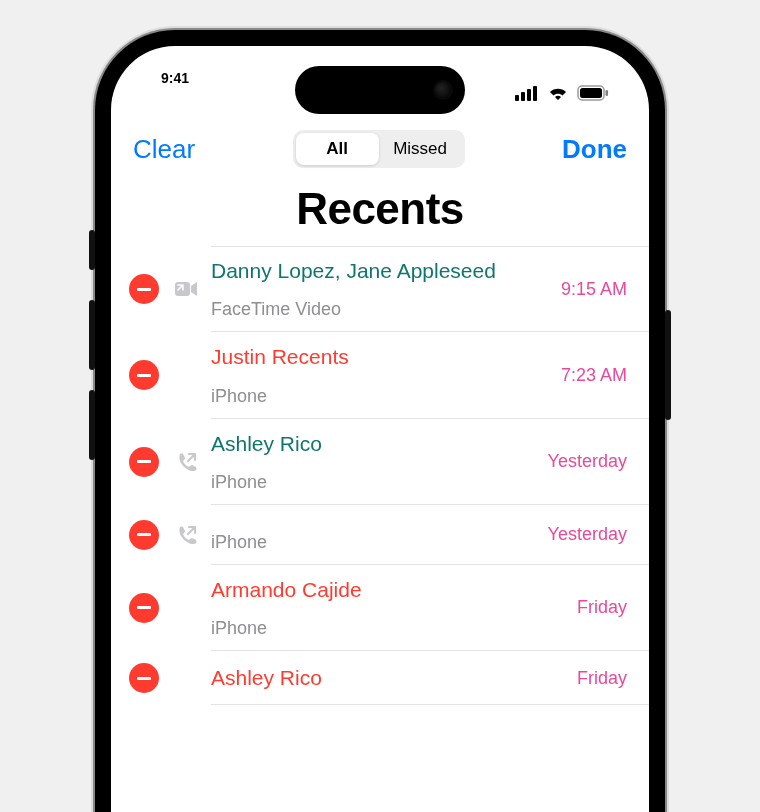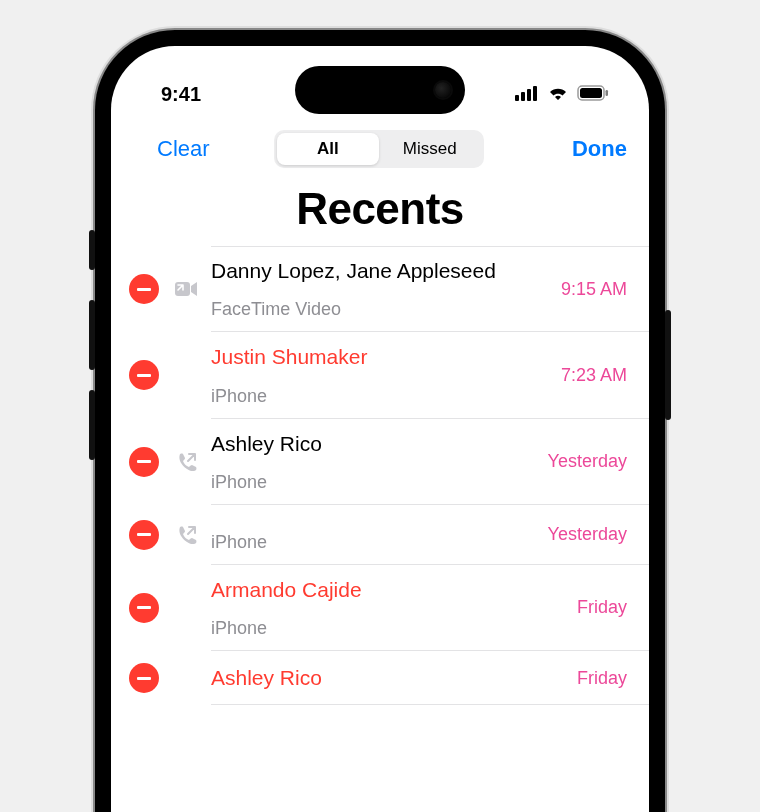--- a/index.html
+++ b/index.html
@@ -55,53 +55,51 @@
     padding-right: 14px;
   }
   .island .cam {
     width: 16px; height: 16px; border-radius: 50%;
     background: radial-gradient(circle at 40% 40%, #222, #000);
     box-shadow: 0 0 0 2px #0a0a0a;
   }
   .status-bar {
     display: flex;
     justify-content: space-between;
-    align-items: center;
     padding: 24px 40px 0 50px;
     height: 72px;
     font-weight: 600;
-    font-size: 20px;
+    font-size: 14px;
     gap: 48px;
   }
   .status-right {
     display: flex;
     align-items: center;
     gap: 8px;
   }
   .nav-bar {
     display: flex;
     justify-content: space-between;
     align-items: center;
     padding: 12px 22px 10px;
   }
   .nav-btn {
     color: #007aff;
-    font-size: 22px;
+    font-size: 26px;
     background: none;
     border: none;
     cursor: pointer;
-    margin-left: 24px;
   }
   .nav-btn.done { font-weight: 600; }
   .segmented {
     display: flex;
     background: #eeeeef;
     border-radius: 10px;
     padding: 3px;
-    width: 210px;
+    width: 172px;
   }
   .segmented .seg {
     flex: 1;
     text-align: center;
     font-size: 17px;
     padding: 6px 0;
     border-radius: 8px;
     cursor: pointer;
     font-weight: 500;
   }
@@ -168,21 +166,21 @@
     color: #c7c7cc;
   }
   .call-info {
     flex: 1;
     margin-left: 8px;
     min-width: 0;
   }
   .call-name {
     font-size: 21px;
     line-height: 1.25;
-    color: #000000;
+    color: #0f766e;
     white-space: nowrap;
     overflow: hidden;
     text-overflow: ellipsis;
   }
   .call-name.missed { color: #ff3b30; }
   .call-sub {
     font-size: 18px;
     color: #8e8e93;
     margin-top: 15px;
   }
@@ -260,21 +258,21 @@
             <div class="call-sub">FaceTime Video</div>
           </div>
           <div class="call-time">9:15 AM</div>
         </div>
         <div class="row">
           <div class="delete-btn">
             <div class="bar"></div>
           </div>
           <div class="icon-slot"></div>
           <div class="call-info">
-            <div class="call-name missed">Justin Shumaker</div>
+            <div class="call-name missed">Justin Recents</div>
             <div class="call-sub">iPhone</div>
           </div>
           <div class="call-time">7:23 AM</div>
         </div>
         <div class="row">
           <div class="delete-btn">
             <div class="bar"></div>
           </div>
           <div class="icon-slot">
             <svg width="22" height="22" viewBox="0 0 22 22">

